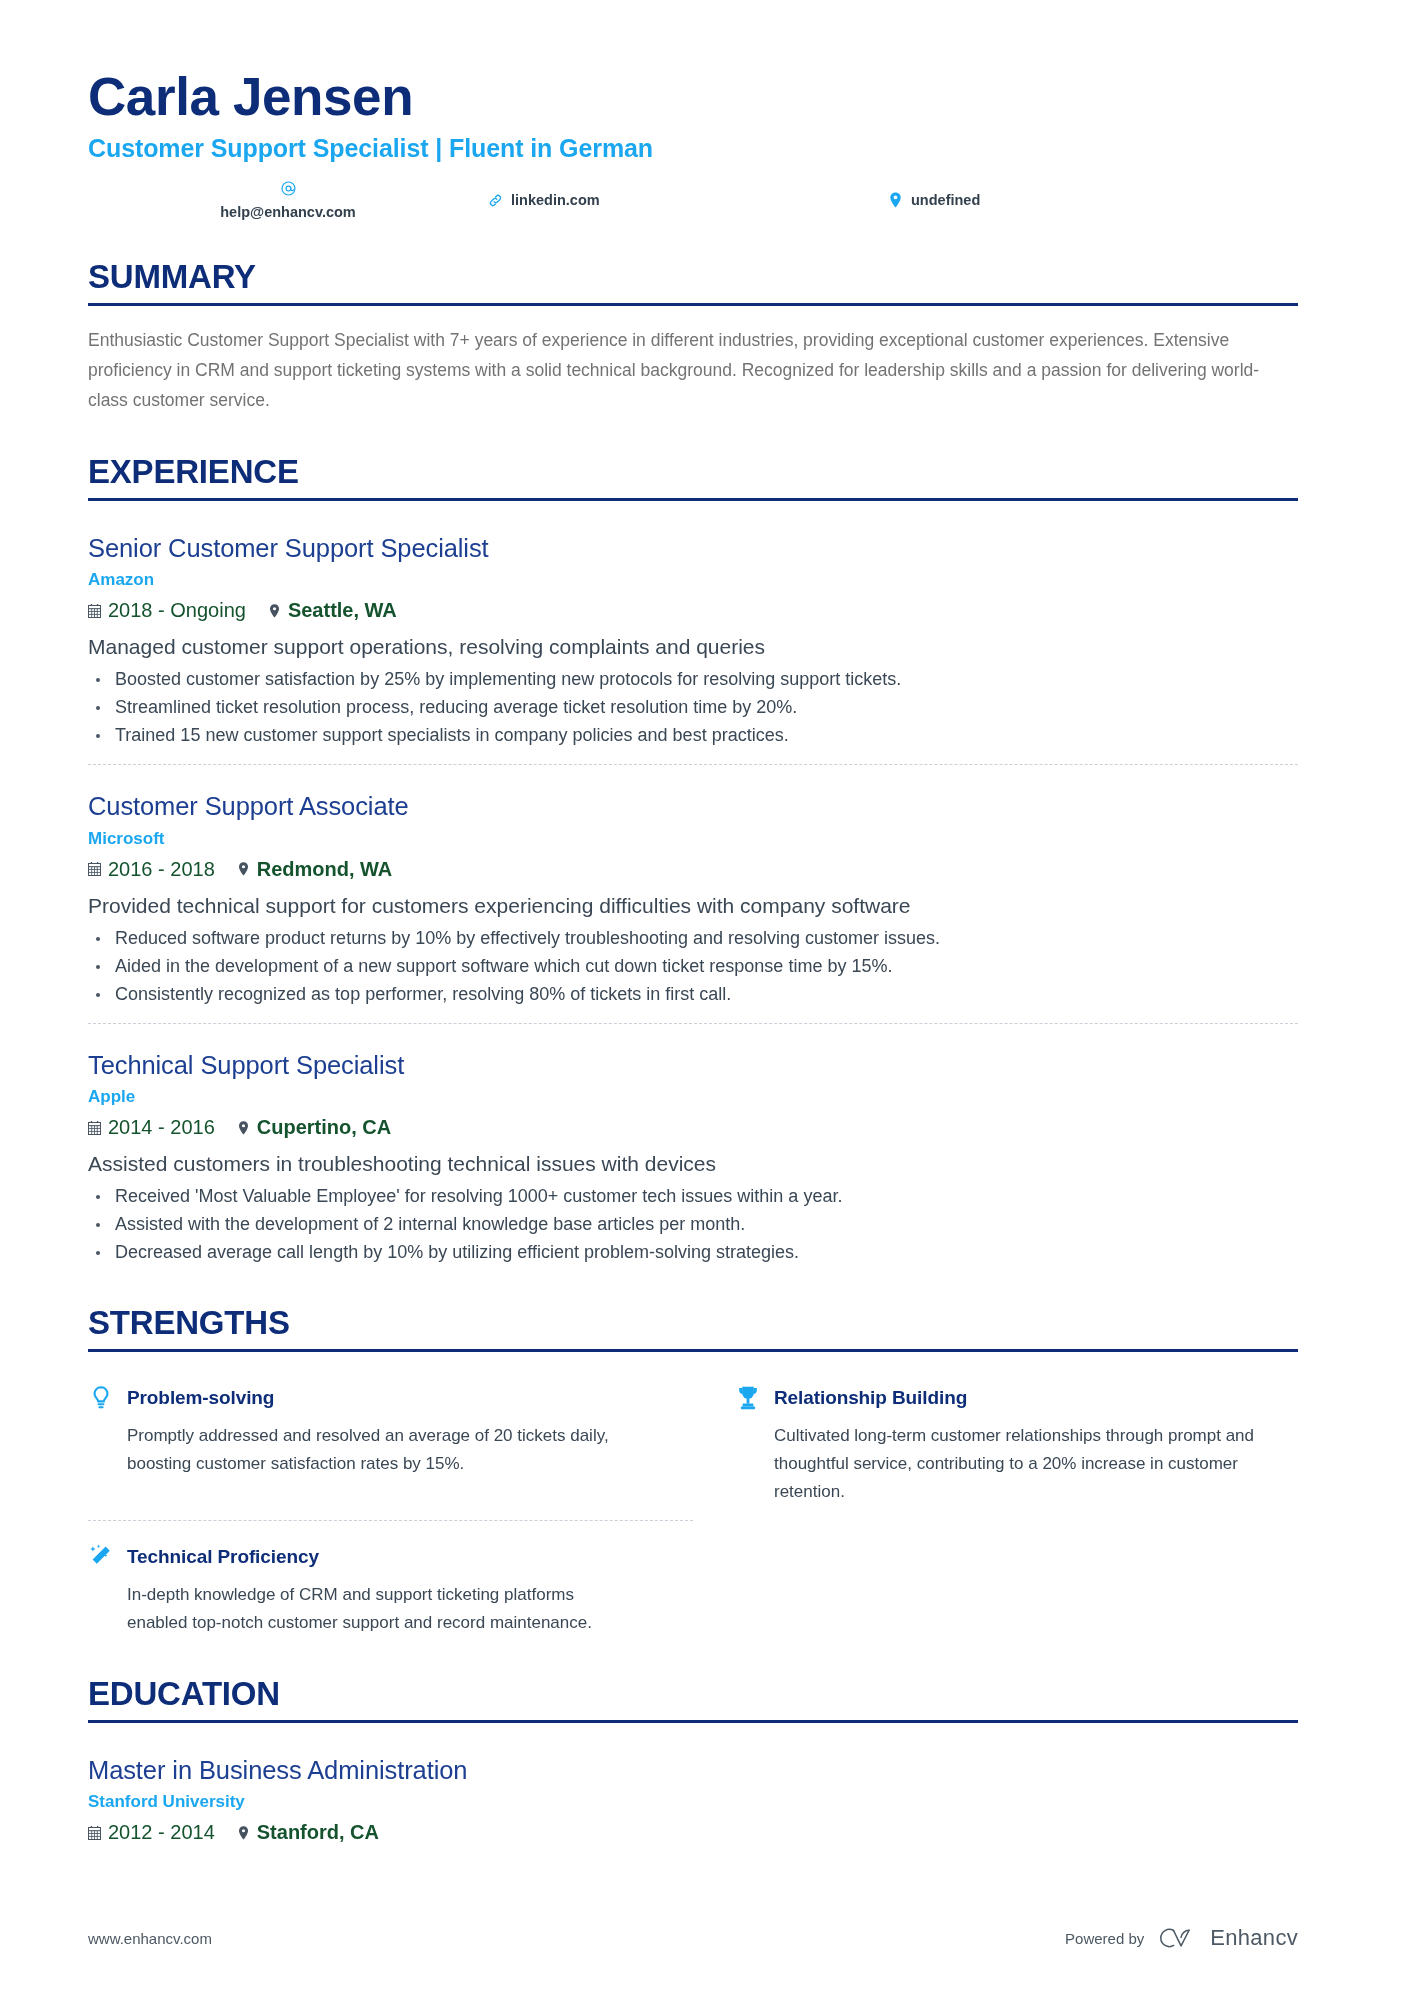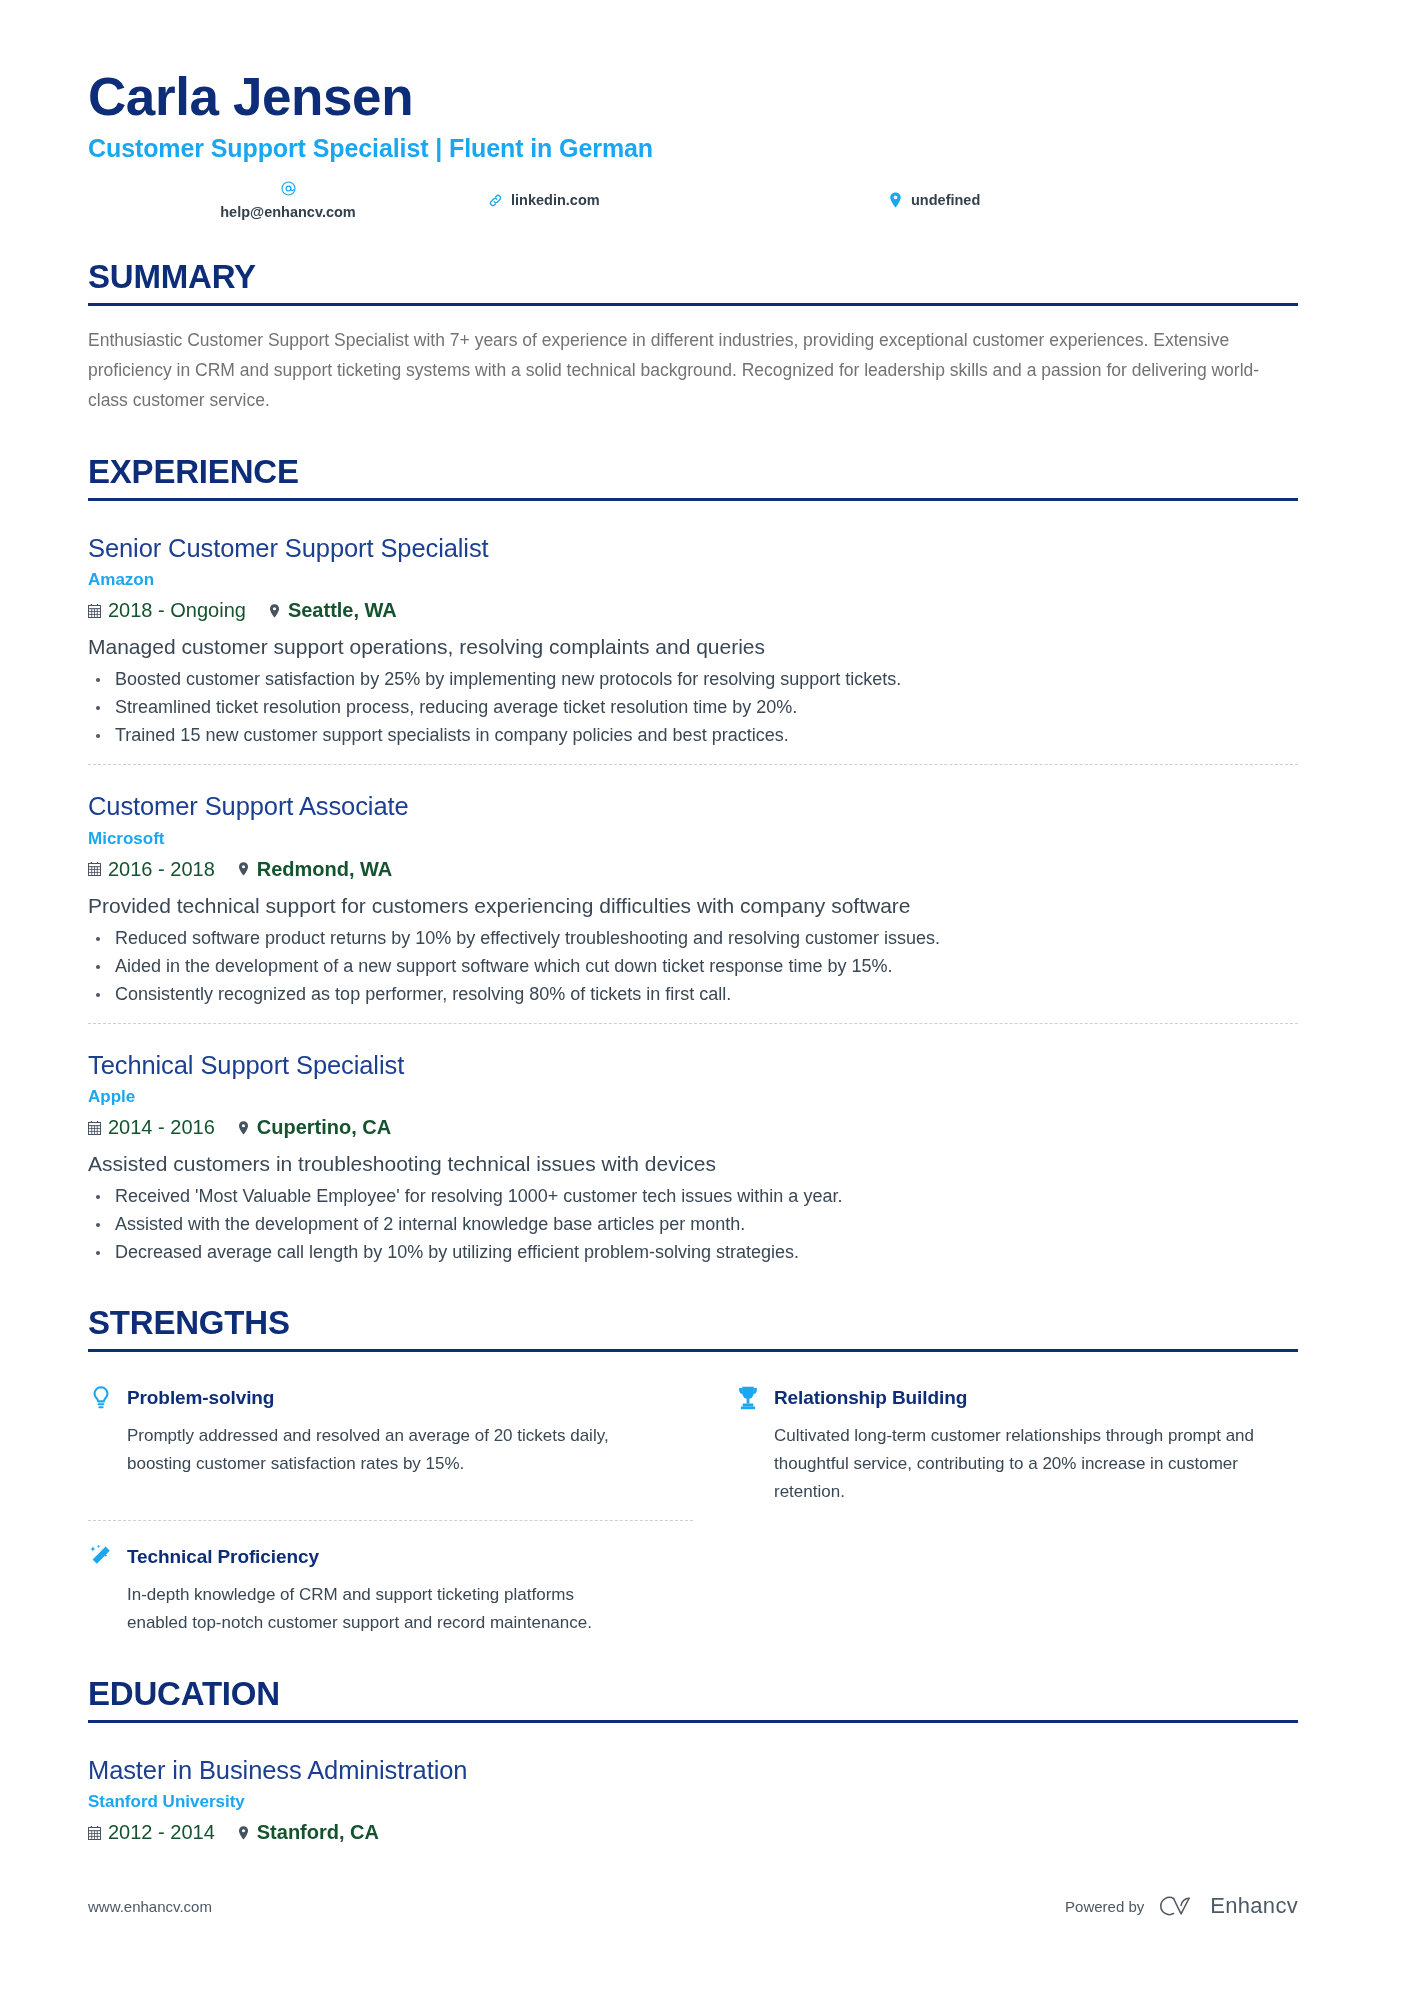--- a/index.html
+++ b/index.html
@@ -213,21 +213,21 @@
     font-size: 17px;
     line-height: 28px;
     color: #3a4754;
   }
 
   
   .footer {
     position: absolute;
     left: 88px;
     right: 88px;
-    bottom: 76px;
+    bottom: 44px;
     display: flex;
     align-items: center;
     justify-content: space-between;
     font-size: 15px;
     color: #4c5863;
   }
   .footer-right {
     display: flex;
     align-items: center;
     gap: 13px;

